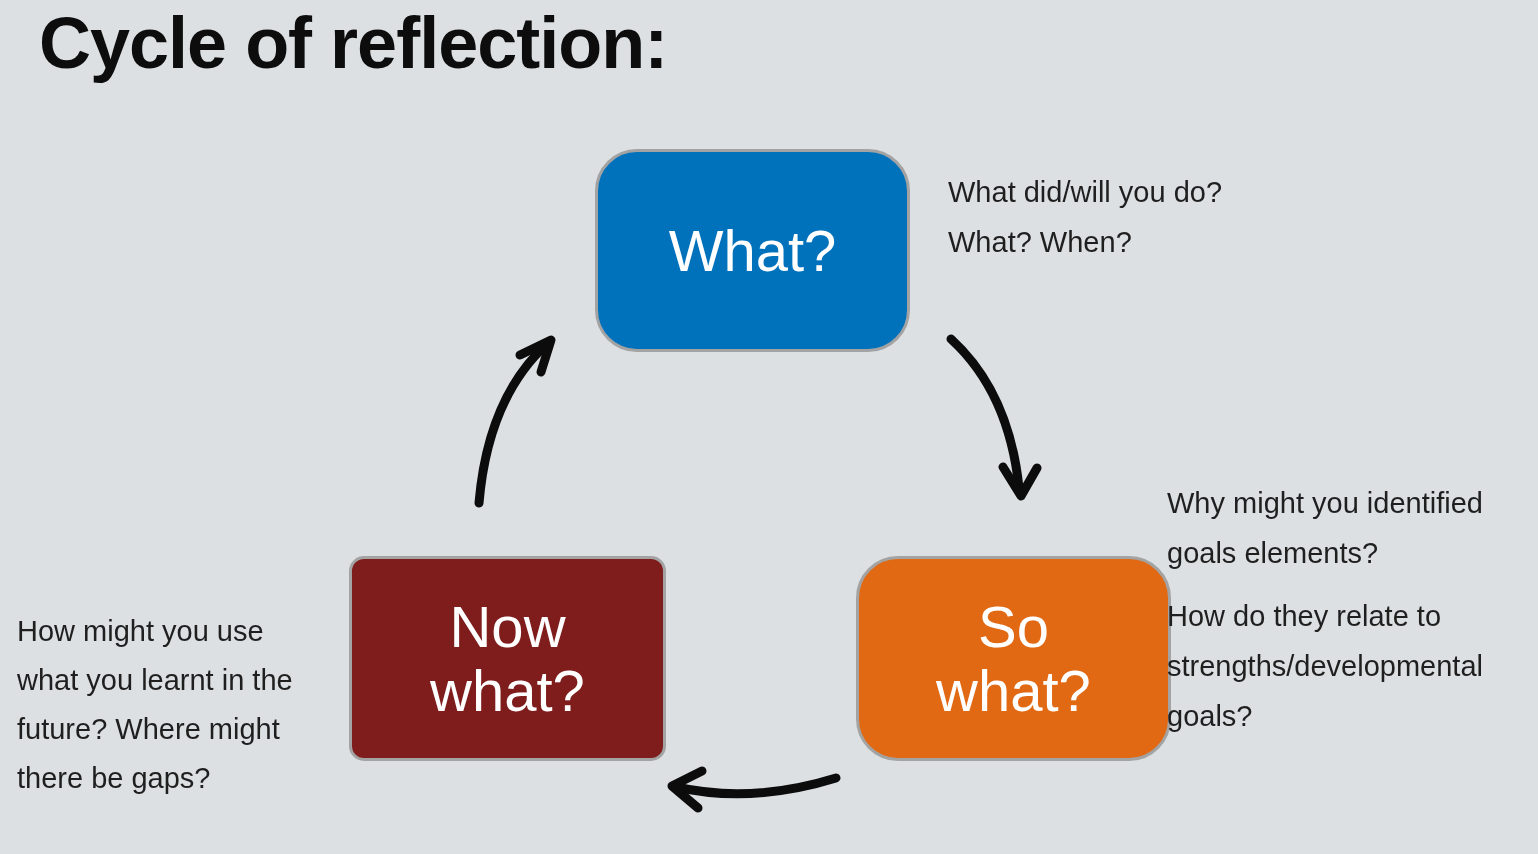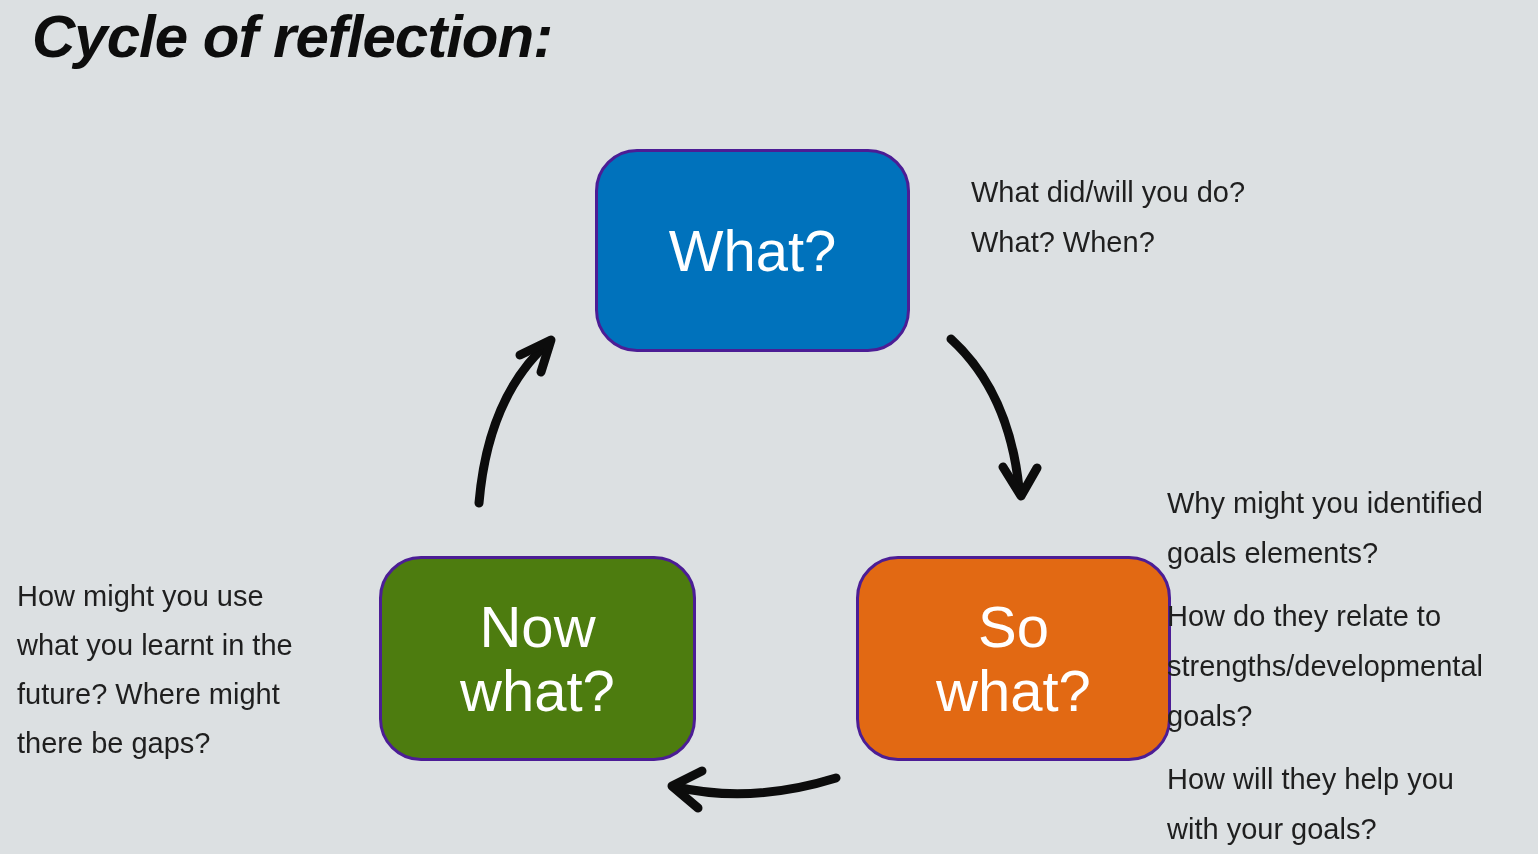--- a/index.html
+++ b/index.html
@@ -13,33 +13,32 @@
     font-family: "Liberation Sans", "DejaVu Sans", sans-serif;
   }
   .canvas {
     position: relative;
     width: 1538px;
     height: 854px;
     background: #dce0e2;
   }
   .page-title {
     position: absolute;
-    left: 32px;
+    left: 39px;
     top: 2px;
     margin: 0;
-    font-size: 60px;
+    font-size: 72px;
     font-weight: bold;
     letter-spacing: -1px;
     color: #0d0d0d;
-    font-style: italic;
   }
   .node {
     position: absolute;
     box-sizing: border-box;
-    border: 3px solid #4c1d95;
+    border: 3px solid #a3a3a3;
     border-radius: 42px;
     display: flex;
     flex-direction: column;
     align-items: center;
     justify-content: center;
     color: #ffffff;
     font-size: 58px;
     line-height: 64px;
     text-align: center;
   }
@@ -48,35 +47,36 @@
     width: 315px; height: 203px;
     background: #0072bc;
   }
   .node-so-what {
     left: 832px; top: 556px;
     width: 315px; height: 205px;
     background: #e26913;
     margin-left: 24px;
   }
   .node-now-what {
-    left: 379px; top: 556px;
+    left: 349px; top: 556px;
     width: 317px; height: 205px;
-    background: #4d7c0f;
+    background: #7f1d1d;
+    border-radius: 15px;
   }
   .note {
     position: absolute;
     color: #1f1f1f;
     font-size: 29px;
     line-height: 50px;
     white-space: nowrap;
   }
-  .note-what  { left: 948px;  top: 167px; margin-left: 23px; }
+  .note-what  { left: 948px;  top: 167px; }
   .note-so-what { left: 1167px; top: 478px; }
   .note-so-what .para { margin: 0 0 13px 0; }
-  .note-now-what { left: 17px; top: 572px; line-height: 49px; }
+  .note-now-what { left: 17px; top: 607px; line-height: 49px; }
   .arrows {
     position: absolute;
     left: 0; top: 0;
     width: 1538px;
     height: 854px;
     pointer-events: none;
   }
   .arrows path, .arrows polyline {
     fill: none;
     stroke: #0c0c0c;
@@ -129,24 +129,20 @@
   <div class="note note-so-what">
     <div class="para">
       <div>Why might you identified</div>
       <div>goals elements?</div>
     </div>
     <div class="para">
       <div>How do they relate to</div>
       <div>strengths/developmental</div>
       <div>goals?</div>
     </div>
-    <div class="para">
-      <div>How will they help you</div>
-      <div>with your goals?</div>
-    </div>
   </div>
 
   <div class="note note-now-what">
     <div>How might you use</div>
     <div>what you learnt in the</div>
     <div>future? Where might</div>
     <div>there be gaps?</div>
   </div>
 
 </div>

